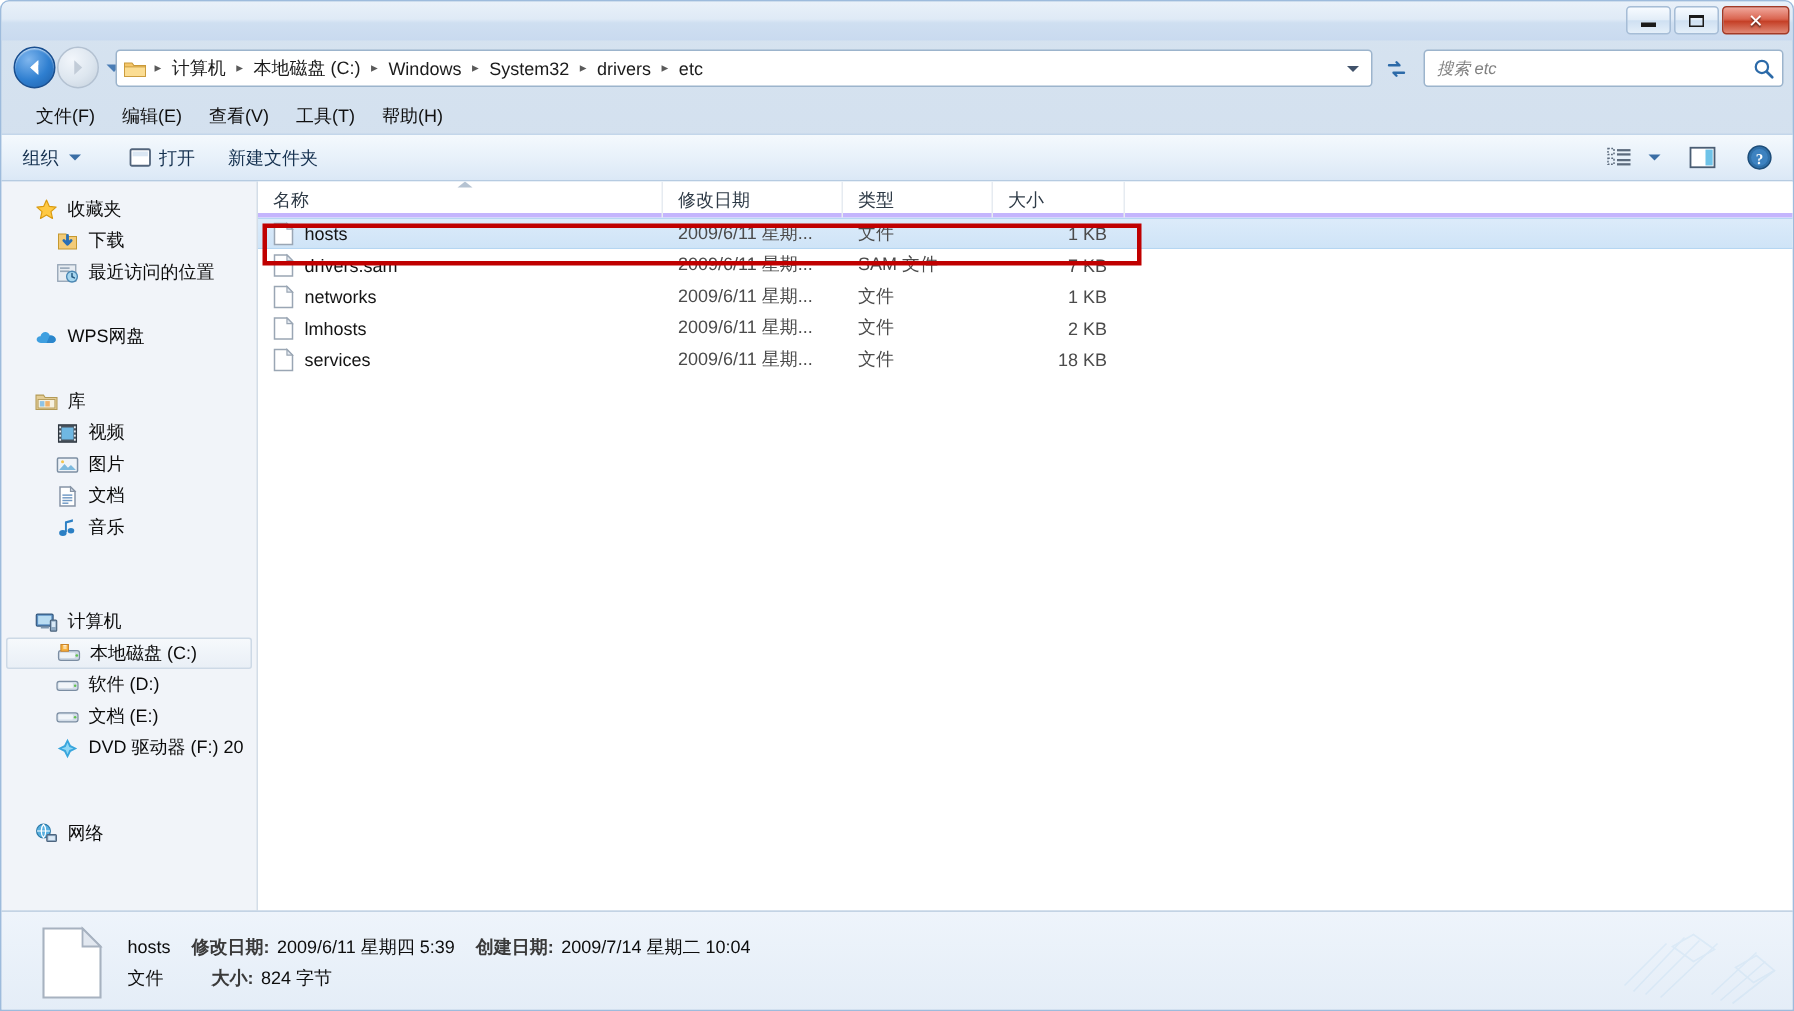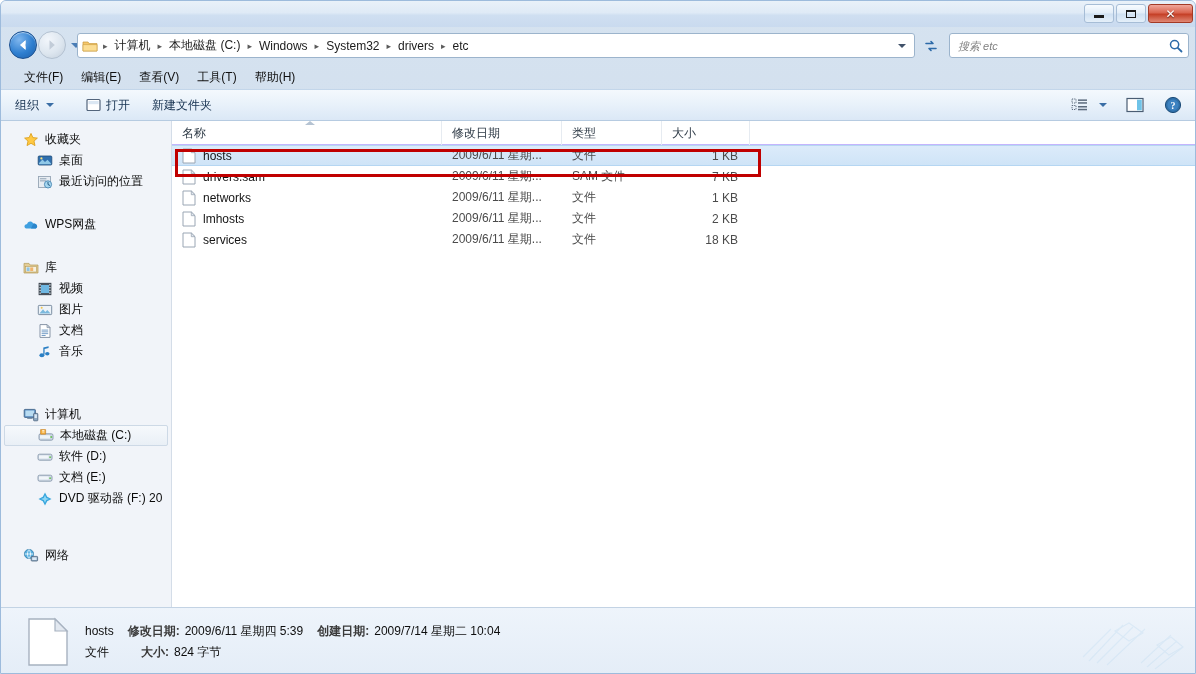--- a/index.html
+++ b/index.html
@@ -191,21 +191,21 @@
 
   
   #filepane {
     flex: 1; height: 486px;
     background: #ffffff;
     position: relative;
     overflow: hidden;
   }
   #colheader {
     display: flex; height: 24px;
-    border-bottom: 1px solid #c4b5fd;
+    border-bottom: 3px solid #c4b5fd;
     background: #ffffff;
     position: relative;
   }
   .col {
     font-size: 12px; color: #2e3a46;
     display: flex; align-items: center;
     padding-left: 10px;
     border-right: 1px solid #e6ebf1;
     position: relative;
     cursor: default;
@@ -400,25 +400,24 @@
 
       <div class="nav-group">
         <div class="nav-row">
           <svg class="nav-ico" viewBox="0 0 16 16">
             <path d="M8 1.4 L9.9 5.6 L14.4 6.1 L11 9.1 L12 13.6 L8 11.3 L4 13.6 L5 9.1 L1.6 6.1 L6.1 5.6 Z" fill="#ffc943" stroke="#d99b12" stroke-width=".8" stroke-linejoin="round"></path>
           </svg>
           <span>收藏夹</span>
         </div>
         <div class="nav-row child">
           <svg class="nav-ico" viewBox="0 0 16 16">
-            <rect x="1.2" y="3" width="13.6" height="9" rx="1" fill="#2f6fae" stroke="#1d4a77" stroke-width=".8"></rect>
-            <path d="M2 10 L5.5 6.4 L8 9 L10.5 6.8 L14 10.6 L14 11.2 L2 11.2 Z" fill="#8fc8e8"></path>
-            <circle cx="4.4" cy="5.4" r="1.1" fill="#ffe27a"></circle>
-          </svg>
-          <span>桌面</span>
+            <path d="M2 3 L7 3 L8.2 4.6 L14 4.6 L14 13 L2 13 Z" fill="#f3cb78" stroke="#c5982f" stroke-width=".7"></path>
+            <path d="M8 4 L8 9.3 M5.6 7.3 L8 9.8 L10.4 7.3" stroke="#2a6fb5" stroke-width="1.9" fill="none" stroke-linecap="round" stroke-linejoin="round"></path>
+          </svg>
+          <span>下载</span>
         </div>
         <div class="nav-row child">
           <svg class="nav-ico" viewBox="0 0 16 16">
             <rect x="1.5" y="2.5" width="12" height="11" fill="#e7ecf2" stroke="#96a5b6" stroke-width=".9"></rect>
             <rect x="3" y="4.2" width="6.4" height="1.1" fill="#98a8b9"></rect>
             <rect x="3" y="6.3" width="6.4" height="1.1" fill="#98a8b9"></rect>
             <circle cx="11" cy="10.4" r="3.6" fill="#a7d6ef" stroke="#4a87b3" stroke-width=".9"></circle>
             <path d="M11 8.3 L11 10.5 L12.6 11.3" stroke="#245a82" stroke-width="1" fill="none" stroke-linecap="round"></path>
           </svg>
           <span>最近访问的位置</span>

